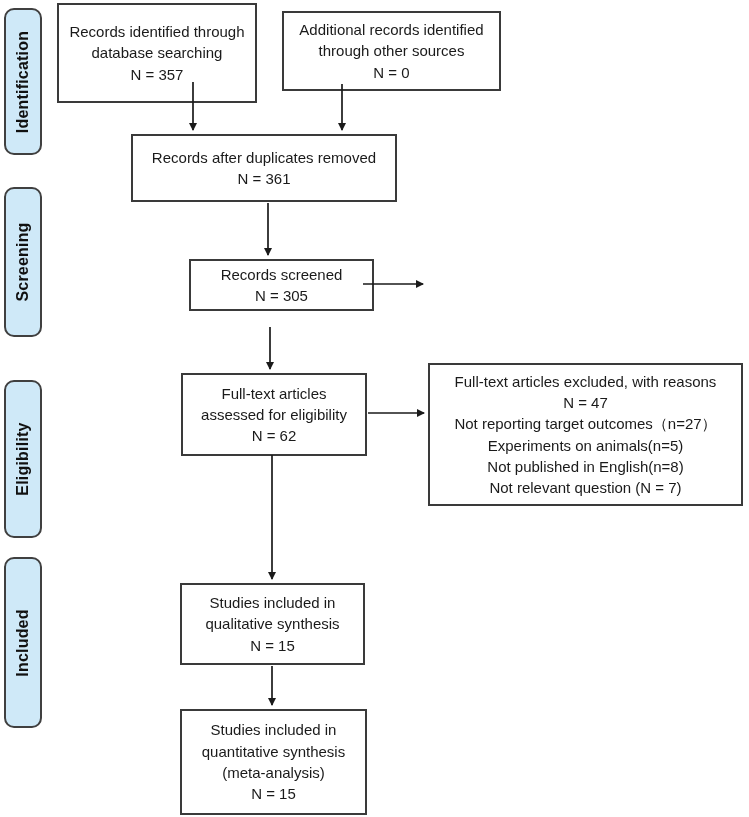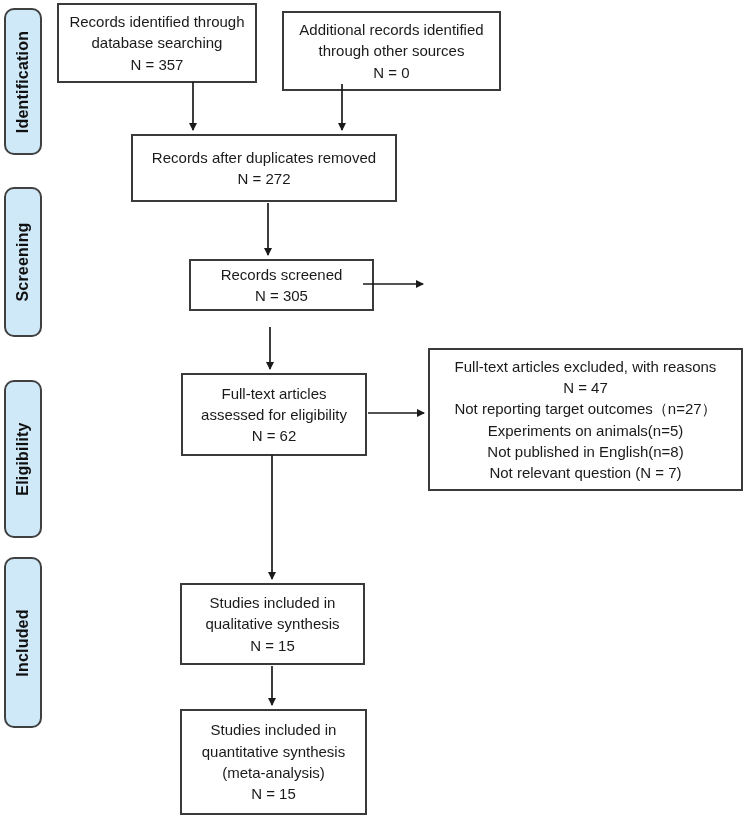--- a/index.html
+++ b/index.html
@@ -48,27 +48,27 @@
     box-sizing: border-box;
     display: flex;
     align-items: center;
     justify-content: center;
     text-align: center;
     font-size: 15px;
     line-height: 1.42;
     white-space: pre-line;
     padding: 2px 4px;
   }
-  .box-identified          { left: 57px;  top: 3px;   width: 200px; height: 80px; }
+  .box-identified          { left: 57px;  top: 3px;   width: 200px; height: 100px; }
   .box-additional          { left: 282px; top: 11px;   width: 219px; height: 80px; }
   .box-duplicates-removed  { left: 131px; top: 134px; width: 266px; height: 68px; }
   .box-screened            { left: 189px; top: 259px; width: 185px; height: 52px; }
   .box-records-excluded    { left: 427px; top: 248px; width: 321px; height: 70px; }
   .box-fulltext-assessed   { left: 181px; top: 373px; width: 186px; height: 83px; }
-  .box-fulltext-excluded   { left: 428px; top: 348px; width: 315px; height: 143px; }
+  .box-fulltext-excluded   { left: 428px; top: 363px; width: 315px; height: 143px; }
   .box-qualitative         { left: 180px; top: 583px; width: 185px; height: 82px; }
   .box-quantitative        { left: 180px; top: 709px; width: 187px; height: 106px; }
 
   .arrows {
     position: absolute;
     left: 0;
     top: 0;
     width: 749px;
     height: 817px;
     pointer-events: none;
@@ -92,21 +92,21 @@
     <span>Included</span>
   </div>
 
   <div class="box box-identified">Records identified through
 database searching
 N = 357</div>
   <div class="box box-additional">Additional records identified
 through other sources
 N = 0</div>
   <div class="box box-duplicates-removed">Records after duplicates removed
-N = 272</div>
+N = 361</div>
   <div class="box box-screened">Records screened
 N = 305</div>
   <div class="box box-fulltext-assessed">Full-text articles
 assessed for eligibility
 N = 62</div>
   <div class="box box-fulltext-excluded">Full-text articles excluded, with reasons
 N = 47
 Not reporting target outcomes（n=27）
 Experiments on animals(n=5)
 Not published in English(n=8)

